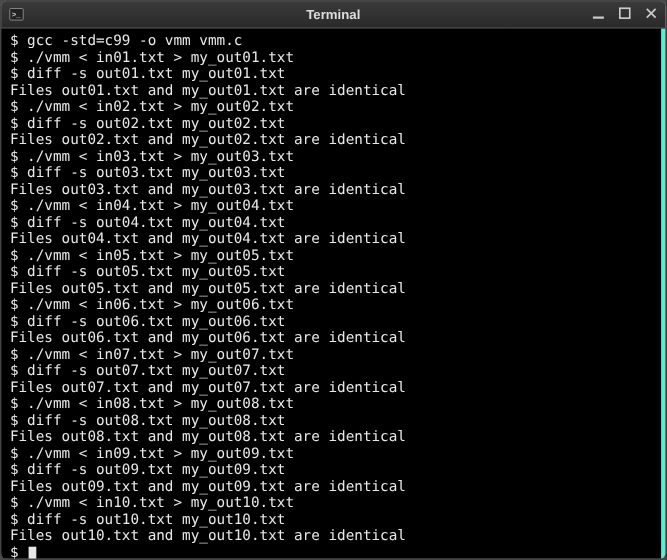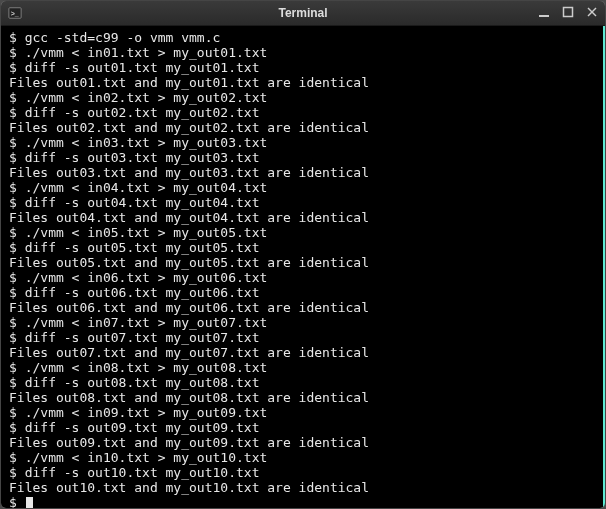--- a/index.html
+++ b/index.html
@@ -68,21 +68,21 @@
     flex: 1;
     background: #000;
     padding: 4px 6px 8px 8px;
     font-family: "DejaVu Sans Mono", "Liberation Mono", monospace;
     font-size: 13px;
     line-height: 15px;
     color: #e8e8e8;
     white-space: pre;
     overflow: hidden;
     position: relative;
-    border-right: 2px solid #5eead4;
+    border-right: 4px solid #5eead4;
     box-sizing: border-box;
   }
   .term-line { white-space: pre; }
   .cursor {
     display: inline-block;
     width: 7px;
     height: 13px;
     background: #e8e8e8;
     vertical-align: bottom;
     margin-left: 1px;

